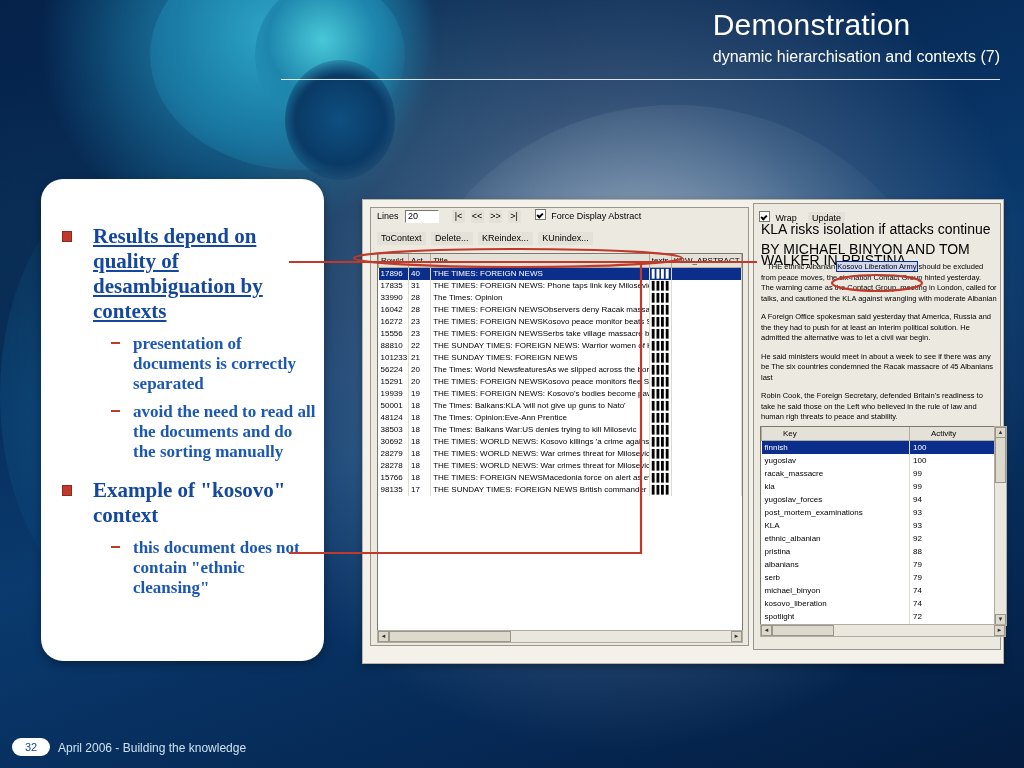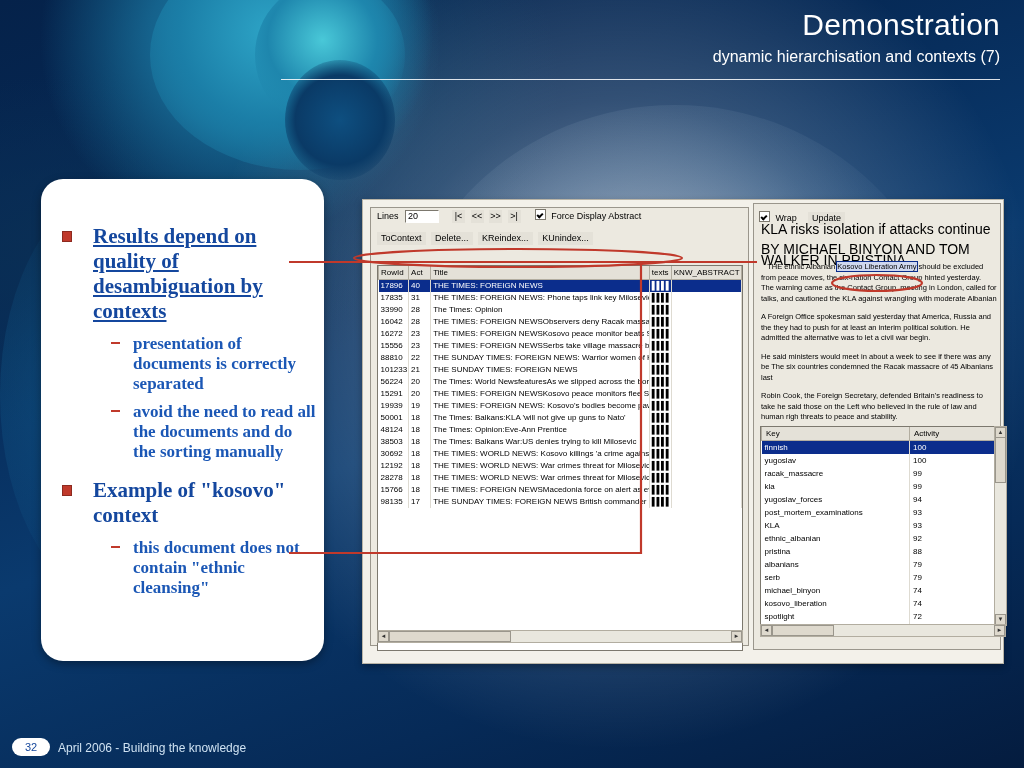--- a/index.html
+++ b/index.html
@@ -51,21 +51,21 @@
   .blob.b5 {
     left: 0px; top: 180px; width: 260px; height: 430px;
     background: radial-gradient(ellipse at 30% 50%, rgba(20,100,150,0.45) 0%, rgba(10,60,110,0.0) 70%);
   }
 
   
   #header {
     position: absolute;
     right: 24px;
     top: 8px;
-    text-align: right;
+    text-align: left;
     color: #ffffff;
   }
   #header .title {
     font-size: 30px;
     letter-spacing: .2px;
     line-height: 34px;
     white-space: nowrap;
   }
   #header .subtitle {
     font-size: 16px;
@@ -220,21 +220,20 @@
   
   #doc-table {
     position: absolute;
     left: 6px;
     top: 45px;
     width: 364px;
     height: 384px;
     background: #ffffff;
     border: 1px solid #7c786e;
     overflow: hidden;
-    margin-top: 12px;
   }
   table.grid {
     border-collapse: collapse;
     width: 100%;
     font-size: 8px;
     color: #000;
     table-layout: fixed;
   }
   table.grid th {
     background: #e4e1d8;
@@ -293,21 +292,21 @@
     font-size: 8px;
     table-layout: fixed;
   }
   table.kv th {
     background: #e4e1d8;
     border: 1px solid #b2ada0;
     border-top: none;
     font-weight: normal;
     text-align: left;
     font-size: 8px;
-    padding: 1px 4px;
+    padding: 1px 21px;
     height: 11px;
   }
   table.kv td {
     padding: 0 3px;
     height: 13px;
     line-height: 13px;
     font-size: 8px;
     border-right: 1px solid #dedbd2;
     white-space: nowrap;
     overflow: hidden;
@@ -557,21 +556,21 @@
                 <td></td>
               </tr>
               <tr>
                 <td>30692</td>
                 <td>18</td>
                 <td>THE TIMES: WORLD NEWS: Kosovo killings 'a crime against human</td>
                 <td class="bars">▌▌▌▌</td>
                 <td></td>
               </tr>
               <tr>
-                <td>12192</td>
+                <td>28279</td>
                 <td>18</td>
                 <td>THE TIMES: WORLD NEWS: War crimes threat for Milosevic</td>
                 <td class="bars">▌▌▌▌</td>
                 <td></td>
               </tr>
               <tr>
                 <td>28278</td>
                 <td>18</td>
                 <td>THE TIMES: WORLD NEWS: War crimes threat for Milosevic</td>
                 <td class="bars">▌▌▌▌</td>

